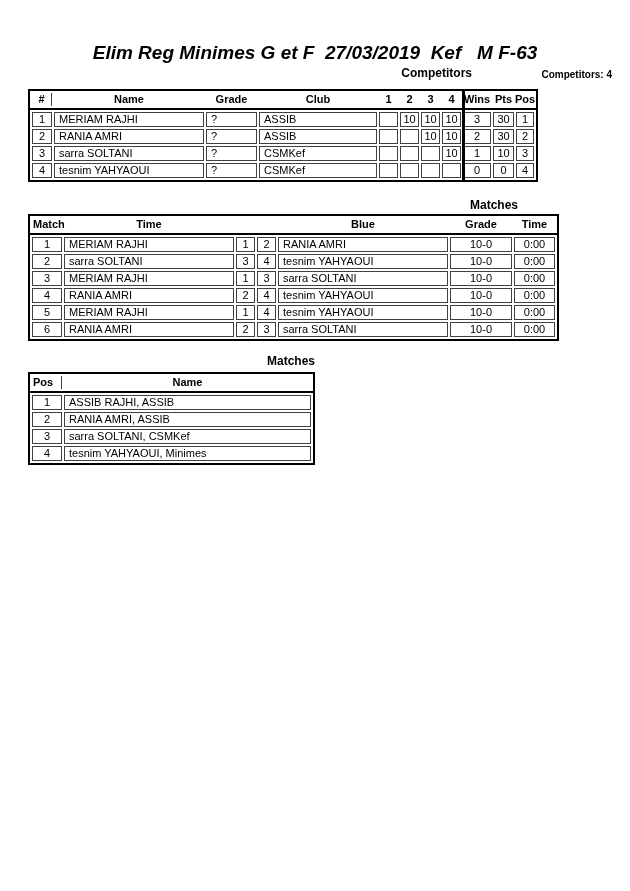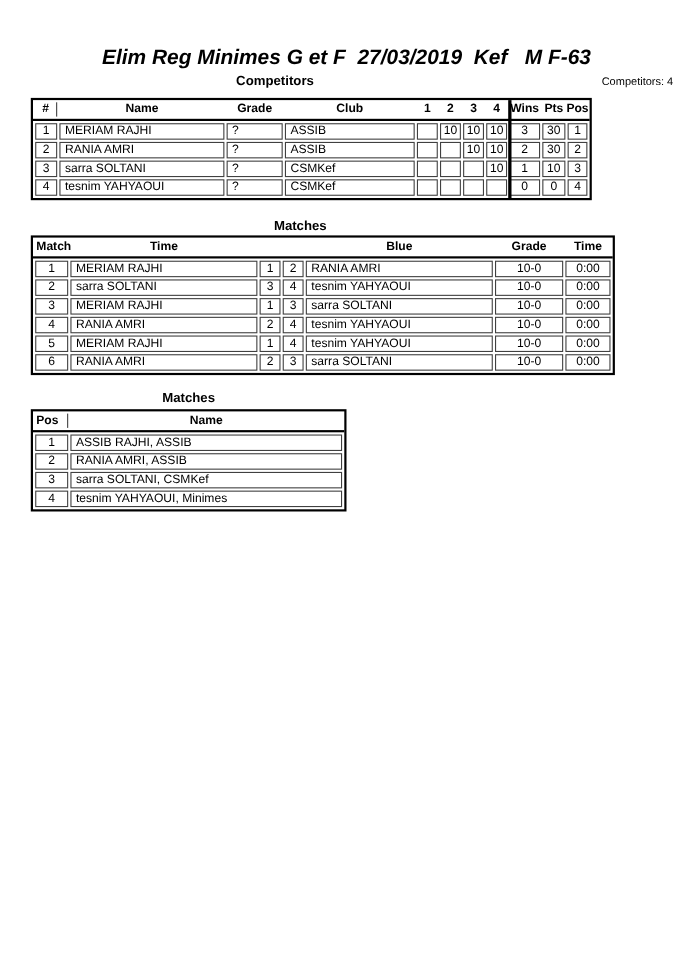--- a/index.html
+++ b/index.html
@@ -19,31 +19,32 @@
     position: absolute;
     top: 42px; left: 0; width: 630px;
     text-align: center;
     font-size: 19px;
     font-weight: bold;
     white-space: pre;
     font-style: italic;
   }
   .section-heading {
     position: absolute;
-    text-align: center;
+    text-align: right;
     font-size: 12px;
     font-weight: bold;
   }
   .heading-competitors { top: 66px; left: 28px; width: 444px; }
   .heading-matches     { top: 198px; left: 28px; width: 490px; }
   .heading-results     { top: 354px; left: 28px; width: 287px; }
   .count-label {
     position: absolute;
     top: 69px; right: 18px;
     font-size: 10px;
+    font-weight: bold;
   }
   .tbl {
     position: absolute;
     display: grid;
     gap: 2px;
     padding: 2px;
     border: 2px solid #000;
     background: #fff;
     box-sizing: border-box;
   }

